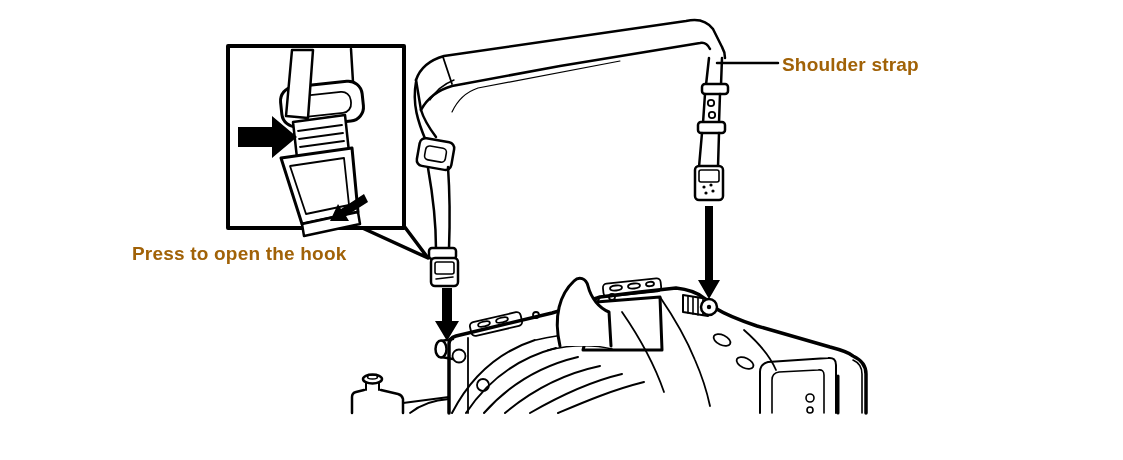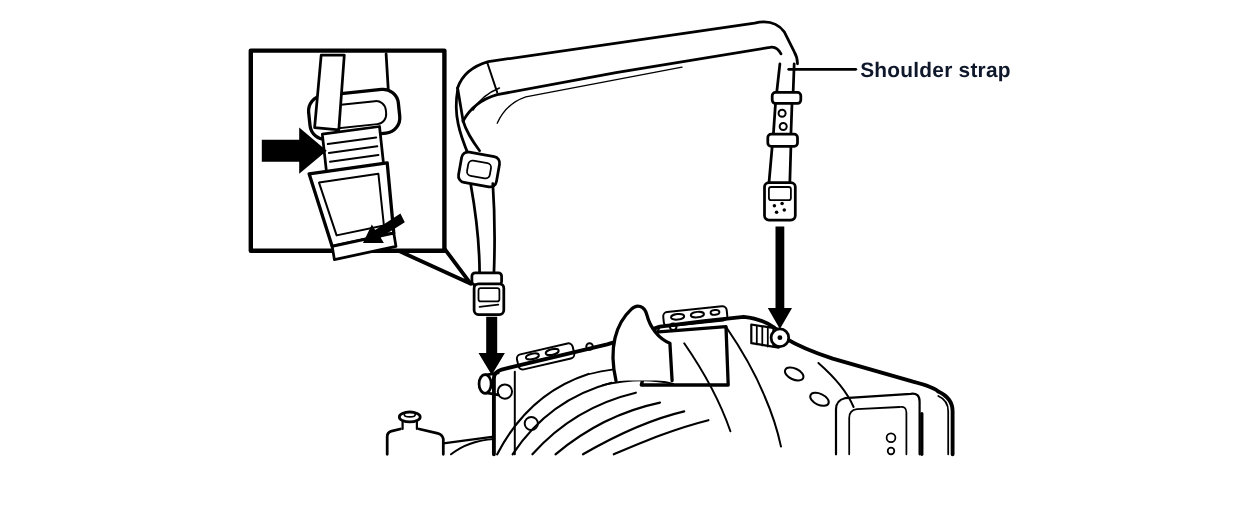--- a/index.html
+++ b/index.html
@@ -2,21 +2,21 @@
 <html><head>
 <meta charset="utf-8">
 <style>
   html,body{margin:0;padding:0;background:#fff;}
   .stage{
     position:relative;width:1123px;height:460px;background:#fff;overflow:hidden;
     font-family:"Liberation Sans", sans-serif;
   }
   .stage svg{position:absolute;left:0;top:0;}
   .fig-label{
-    position:absolute;color:#0f172a;font-weight:bold;font-size:19px;line-height:19px;
+    position:absolute;color:#a16207;font-weight:bold;font-size:19px;line-height:19px;
     white-space:nowrap;letter-spacing:0.2px;
   }
   #lbl-press{left:132px;top:244px;}
   #lbl-shoulder{left:782px;top:55px;}
 </style>
 </head>
 <body>
 
 <div class="stage">
 
@@ -160,16 +160,17 @@
       <path d="M688,296 L688,313 M693,297 L693,314 M698,297 L698,315 M703,298 L703,315" stroke-width="1.6"></path>
       <circle cx="709" cy="307" r="8" fill="#fff" stroke-width="2.5"></circle>
       <circle cx="709" cy="307" r="2.2" fill="#000" stroke="none"></circle>
     </g>
   </g>
 
   <path d="M442,288 L452,288 L452,321 L459,321 L447,341 L435,321 L442,321 Z" fill="#000" stroke="none"></path>
   <path d="M705,206 L713,206 L713,280 L720,280 L709,299 L698,280 L705,280 Z" fill="#000" stroke="none"></path>
 </svg>
 
+<div class="fig-label" id="lbl-press">Press to open the hook</div>
 
 <div class="fig-label" id="lbl-shoulder">Shoulder strap</div>
 
 </div>
 
 </body></html>

